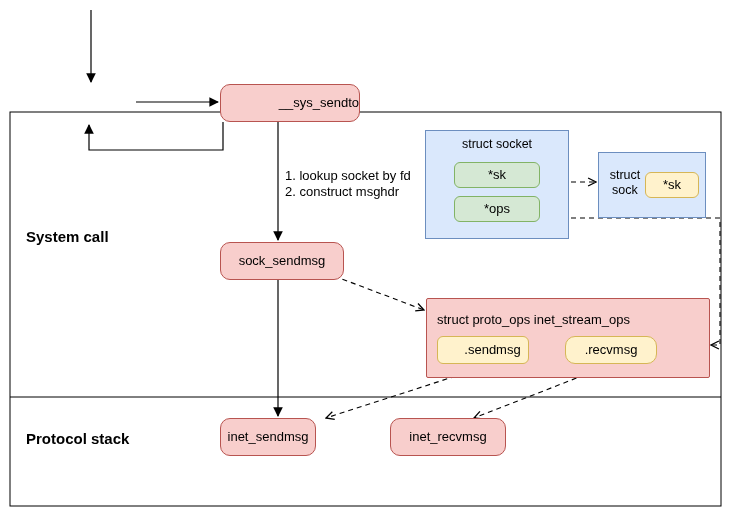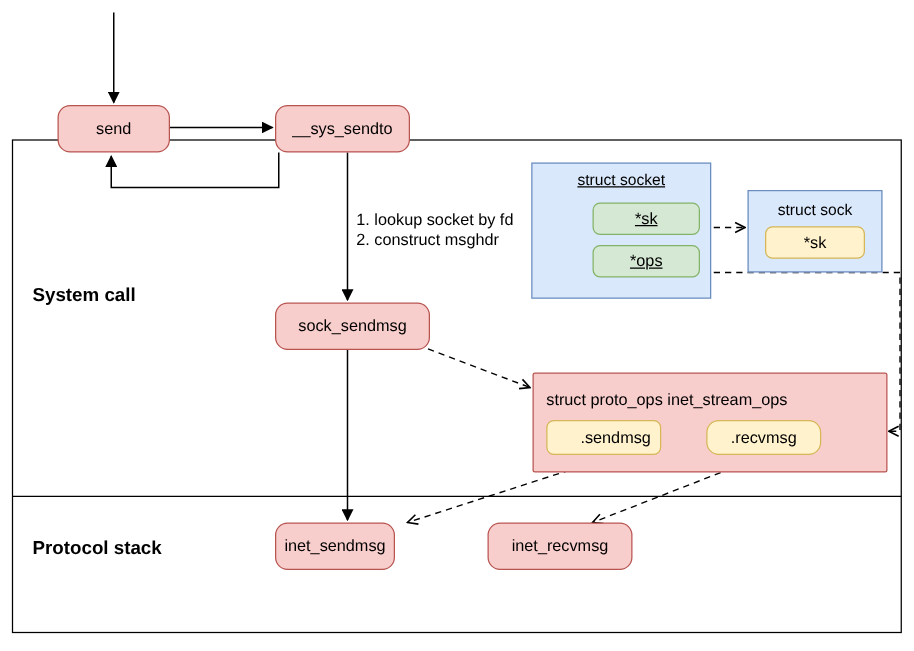--- a/index.html
+++ b/index.html
@@ -93,51 +93,48 @@
     <path d="M 535 218 L 720 218 L 720 345 L 711 345" fill="none" stroke="#000" stroke-width="1.1" stroke-dasharray="5,4" marker-end="url(#arrow-open)"></path>
 
     <line x1="490" y1="365" x2="326" y2="418" stroke="#000" stroke-width="1.1" stroke-dasharray="5,4" marker-end="url(#arrow-open)"></line>
 
     <line x1="610" y1="365" x2="474" y2="418" stroke="#000" stroke-width="1.1" stroke-dasharray="5,4" marker-end="url(#arrow-open)"></line>
   </svg>
 
   <div class="label bold" style="left:26px; top:228px; font-size:15px;">System call</div>
   <div class="label bold" style="left:26px; top:430px; font-size:15px;">Protocol stack</div>
 
-  <div class="node pink" style="left:46px; top:84px; width:90px; height:38px;">
-    <span>send</span>
-  </div>
 
-  <div class="node pink" style="left:220px; top:84px; width:108px; height:38px;">
+  <div class="node pink" style="left:220px; top:84px; width:140px; height:38px;justify-content:flex-end;">
     <span>__sys_sendto</span>
   </div>
 
   <div class="node pink" style="left:220px; top:242px; width:124px; height:38px;">
     <span>sock_sendmsg</span>
   </div>
 
   <div class="node pink" style="left:220px; top:418px; width:96px; height:38px;">
     <span>inet_sendmsg</span>
   </div>
 
   <div class="node pink" style="left:390px; top:418px; width:116px; height:38px;">
     <span>inet_recvmsg</span>
   </div>
 
-  <div class="node blue" style="left:425px; top:130px; width:144px; height:109px; justify-content:flex-start; align-items:flex-end; flex-direction:column; padding:6px 8px;text-decoration:underline;">
+  <div class="node blue" style="left:425px; top:130px; width:144px; height:109px; justify-content:flex-start; align-items:center; flex-direction:column; padding:6px 8px;">
     <div class="small-title" style="align-self:center; margin-bottom:6px;">struct socket</div>
     <div class="node green" style="position:relative; width:86px; height:26px; margin:4px 0;">
       <span>*sk</span>
     </div>
     <div class="node green" style="position:relative; width:86px; height:26px; margin:4px 0;">
       <span>*ops</span>
     </div>
   </div>
 
-  <div class="node blue" style="left:598px; top:152px; width:108px; height:66px; justify-content:flex-start; align-items:center; flex-direction:column; padding:8px 6px;">
+  <div class="node blue" style="left:598px; top:152px; width:108px; height:66px; justify-content:flex-start; align-items:center; flex-direction:row; padding:8px 6px;">
     <div class="small-title" style="margin-bottom:5px;">struct sock</div>
     <div class="node yellow" style="position:relative; width:80px; height:26px;">
       <span>*sk</span>
     </div>
   </div>
 
   <div class="node pink" style="left:426px; top:298px; width:284px; height:80px; border-radius:2px; justify-content:center; align-items:flex-start; flex-direction:column; padding:6px 10px;">
     <div style="margin-bottom:8px; font-size:13px;">struct proto_ops inet_stream_ops</div>
     <div style="display:flex; gap:36px;">
       <div class="node yellow" style="position:relative; width:92px; height:28px;padding-left:19px;">

